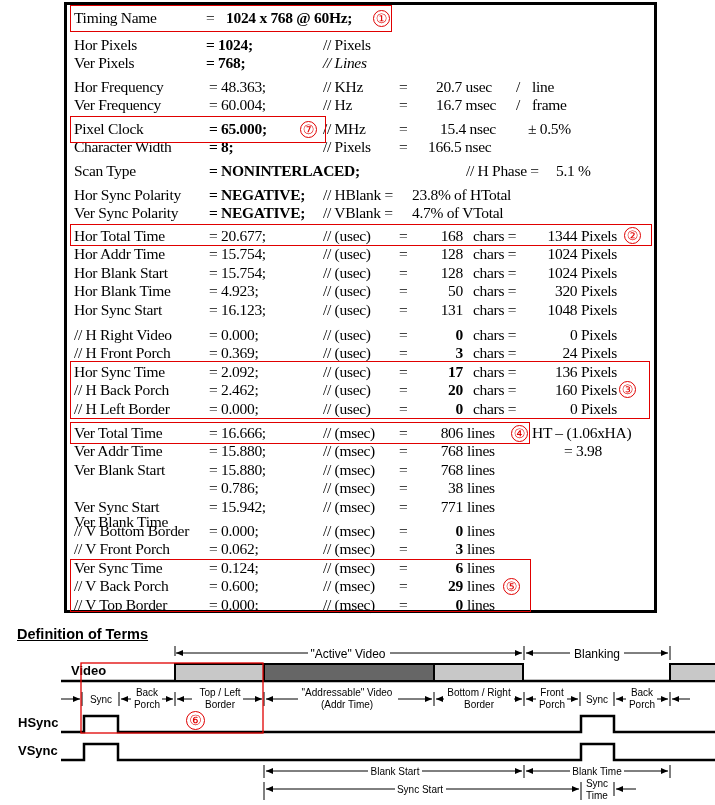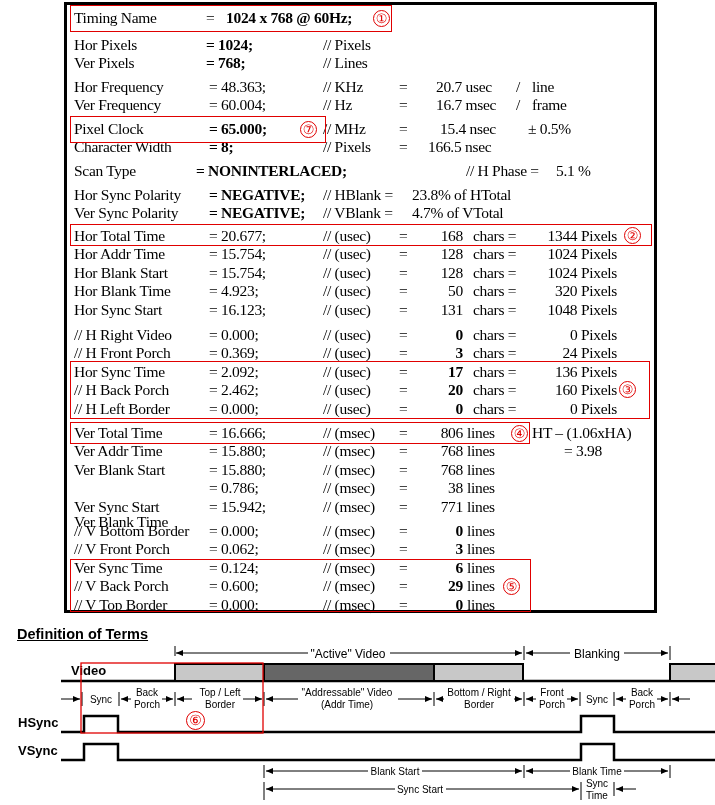--- a/index.html
+++ b/index.html
@@ -28,21 +28,21 @@
 
 <div id="general-rows">
     <div class="row" style="top: 36px;">
       <span style="left: 74px;">Hor Pixels</span>
       <span class="b" style="left: 206px;">= 1024;</span>
       <span style="left: 323px;">// Pixels</span>
     </div>
     <div class="row" style="top: 54px;">
       <span style="left: 74px;">Ver Pixels</span>
       <span class="b" style="left: 206px;">= 768;</span>
-      <span style="left: 323px;">// Lines</span>
+      <span style="left: 323px; font-style: italic;">// Lines</span>
     </div>
     <div class="row" style="top: 78px;">
       <span style="left: 74px;">Hor Frequency</span>
       <span style="left: 209px;">= 48.363;</span>
       <span style="left: 323px;">// KHz</span>
       <span style="left: 399px;">=</span>
       <span style="left: 436px;">20.7 usec</span>
       <span style="left: 516px;">/</span>
       <span style="left: 532px;">line</span>
     </div>
@@ -65,21 +65,21 @@
     </div>
     <div class="row" style="top: 138px;">
       <span style="left: 74px;">Character Width</span>
       <span class="b" style="left: 209px;">= 8;</span>
       <span style="left: 323px;">// Pixels</span>
       <span style="left: 399px;">=</span>
       <span style="left: 428px;">166.5 nsec</span>
     </div>
     <div class="row" style="top: 162px;">
       <span style="left: 74px;">Scan Type</span>
-      <span class="b" style="left: 196px;">= NONINTERLACED;</span>
+      <span class="b" style="left: 209px;">= NONINTERLACED;</span>
       <span style="left: 466px;">// H Phase  =</span>
       <span style="left: 556px;">5.1 %</span>
     </div>
     <div class="row" style="top: 186px;">
       <span style="left: 74px;">Hor Sync Polarity</span>
       <span class="b" style="left: 209px;">= NEGATIVE;</span>
       <span style="left: 323px;">// HBlank  =</span>
       <span style="left: 412px;">23.8% of HTotal</span>
     </div>
     <div class="row" style="top: 204px;">

